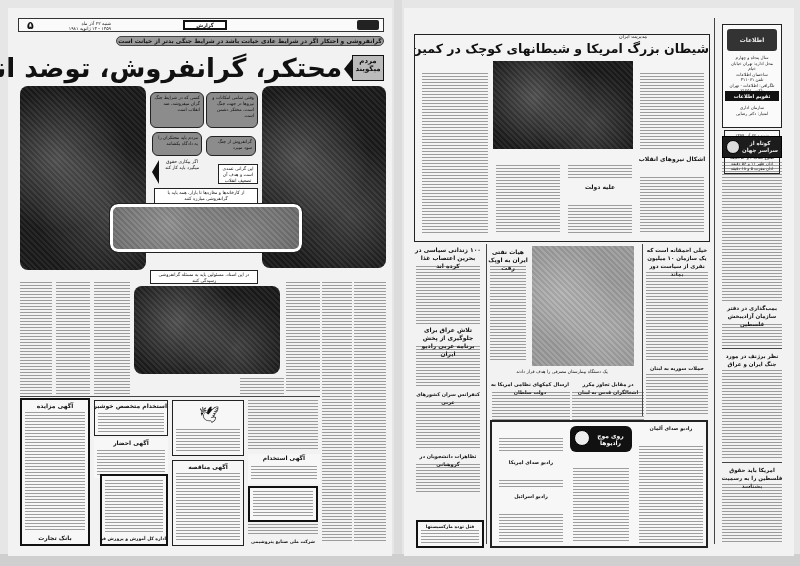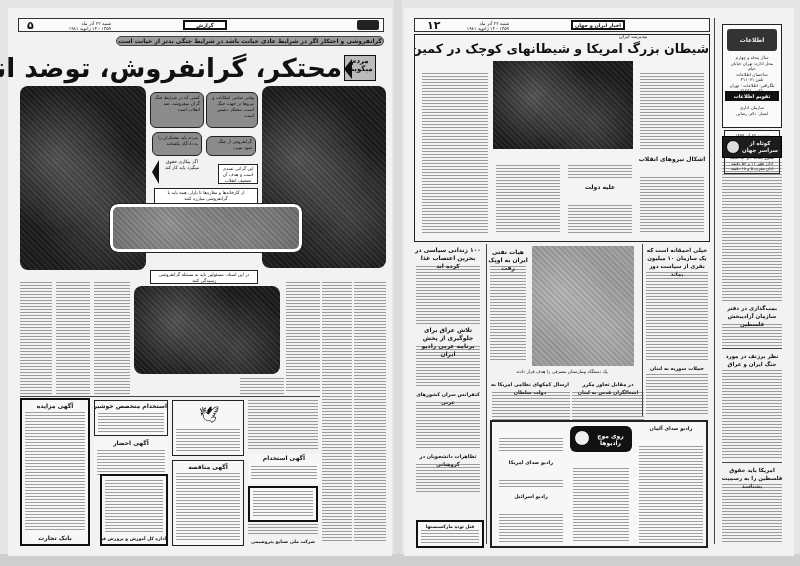--- a/index.html
+++ b/index.html
@@ -66,21 +66,21 @@
       <div class="datebox rtl" style="left:32px; width:60px;">
         <div>شنبه ۲۲ آذر ماه</div>
         <div>۱۳۵۹ - ۱۳ ژانویه ۱۹۸۱</div>
       </div>
       <div class="section-tag rtl" style="left:164px; width:44px;">گزارش</div>
       <div class="logo-mini" style="left:338px;"></div>
     </div>
 
     <div class="subhead-bar rtl" style="left:108px; top:28px; width:268px;">گرانفروشی و احتکار اگر در شرایط عادی خیانت باشد در شرایط جنگی بدتر از خیانت است</div>
 
-    <div class="kicker-box rtl" style="left:336px; top:47px; width:32px; height:26px;">مردم میگویند</div>
+    <div class="kicker-box rtl" style="left:344px; top:47px; width:32px; height:26px;">مردم میگویند</div>
     <div class="arrow-tri" style="left:336px; top:51px;"></div>
     <div class="big-headline rtl" style="left:14px; top:46px; width:320px; text-align:center;">محتکر، گرانفروش، توضد انقلابی</div>
 
     <div class="photo" style="left:12px; top:78px; width:126px; height:184px;">
         <div class="grain"></div>
       </div>
     <div class="photo" style="left:254px; top:78px; width:124px; height:182px;">
         <div class="grain"></div>
       </div>
 
@@ -161,28 +161,20 @@
     <div class="box thick" style="left:240px; top:478px; width:70px; height:36px;">
       <div class="lines" style="top:3px;"></div>
     </div>
     <div class="col" style="left:240px; top:516px; width:70px; height:12px;">
         <div class="lines"></div>
       </div>
     <div class="box-title rtl" style="left:240px; width:70px; top:530px; font-size:4.5px;">شرکت ملی صنایع پتروشیمی</div>
   </div>
 
   <div class="page right">
-    <div class="header-strip" style="left:10px; top:10px; width:296px;">
-      <span class="pagenum" style="left:12px;">۱۲</span>
-      <div class="datebox rtl" style="left:34px; width:60px;">
-        <div>شنبه ۲۲ آذر ماه</div>
-        <div>۱۳۵۹ - ۱۳ ژانویه ۱۹۸۱</div>
-      </div>
-      <div class="section-tag rtl" style="left:156px; width:54px;">اخبار ایران و جهان</div>
-    </div>
 
     <div class="box" style="left:10px; top:26px; width:296px; height:208px; background:#f4f4f4;">
       <div class="rtl" style="position:absolute; right:60px; top:-2px; font-size:5px; background:#f4f4f4; padding:0 2px;">مدیریت ایران</div>
       <div class="rtl" style="position:absolute; left:0; right:0; top:6px; text-align:center; font-weight:bold; font-size:12.5px; white-space:nowrap;">شیطان بزرگ امریکا و شیطانهای کوچک در کمین اند</div>
       <div class="photo" style="left:78px; top:26px; width:140px; height:88px; border-radius:0;">
           <div class="grain"></div>
         </div>
       <div class="col" style="left:4px; top:26px; width:72px; height:176px;">
           <div class="lines"></div>
         </div>

